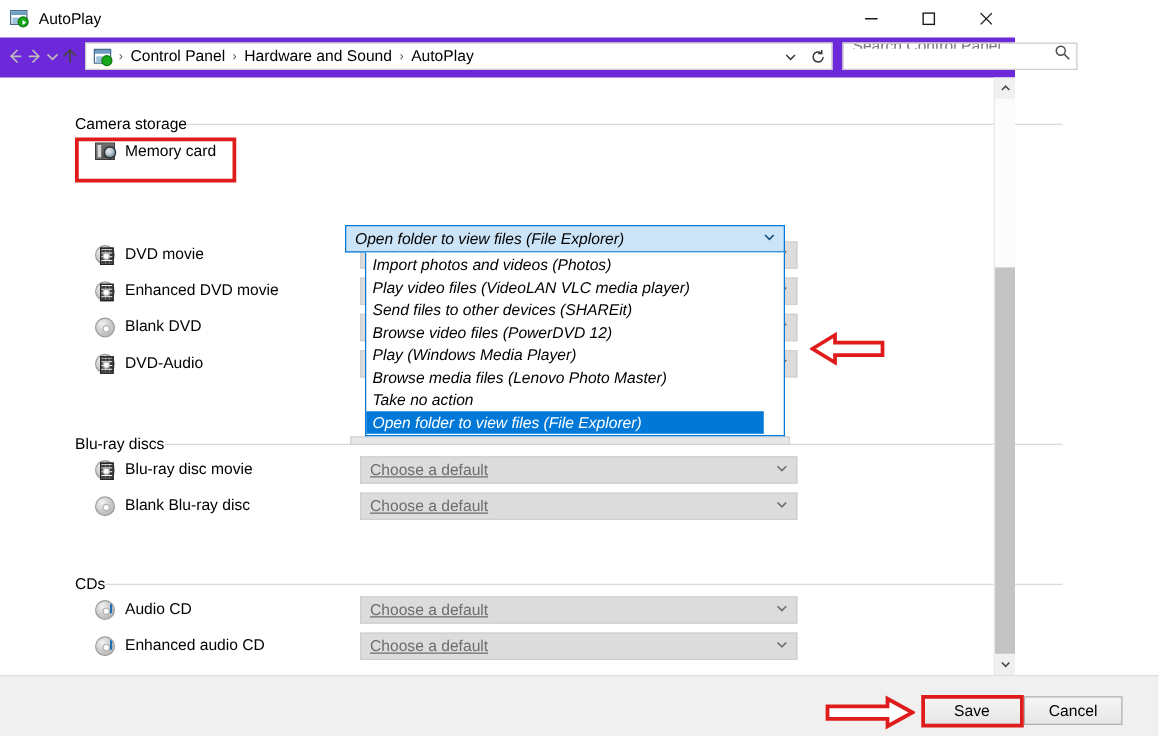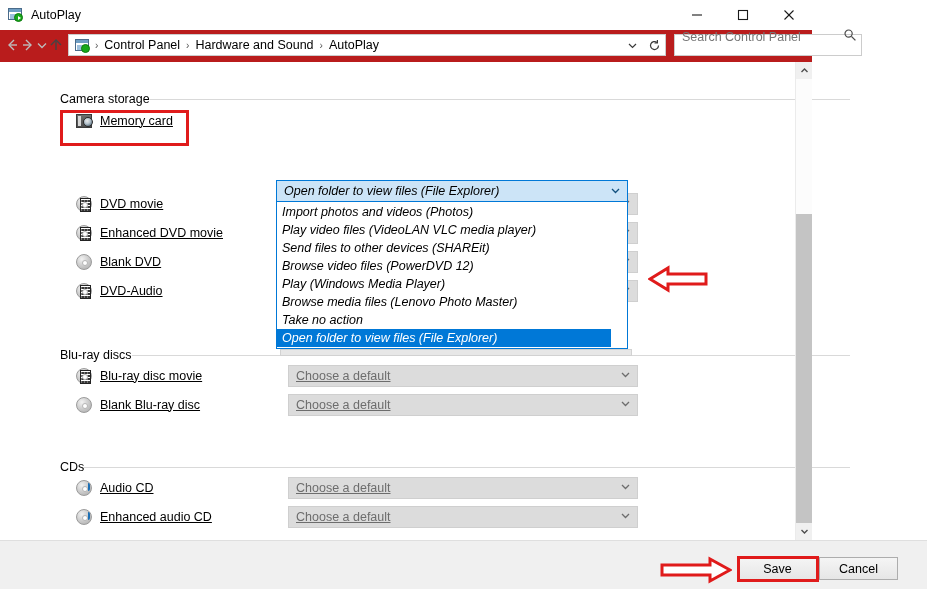--- a/index.html
+++ b/index.html
@@ -2,21 +2,21 @@
 <html><head>
 <meta charset="utf-8">
 <style>
   * { box-sizing: border-box; margin: 0; padding: 0; }
   html, body {
     width: 927px; height: 589px;
     font-family: "Liberation Sans", sans-serif;
     background: #ffffff;
     overflow: hidden;
   }
-  .window { position: relative; width: 812px; height: 589px; background:#b91c1c; }
+  .window { position: relative; width: 812px; height: 589px; background:#6d28d9; }
 
   
   .titlebar {
     height: 30px; display: flex; align-items: center;
     background:#ffffff; position: relative;
   }
   .title-icon { width: 16px; height: 16px; margin-left: 8px; position: relative; flex: none; }
   .title-icon .win {
     position:absolute; left:0; top:1px; width:14px; height:12px;
     background:#ffffff; border:1px solid #4a6b8a;
@@ -61,41 +61,41 @@
   .crumb-icon .badge {
     position:absolute; left:6px; top:7px; width:9px; height:9px; border-radius:50%;
     background:#17a81a; border:1px solid #0e7a10;
   }
   .crumb-item { font-size:12.5px; color:#000; padding: 0 4px; white-space:nowrap; }
   .crumb-sep { color:#555; font-size:10px; padding:0 2px; }
   .crumb-spacer { flex:1; }
   .crumb-ctl { width:22px; height:20px; display:flex; align-items:center; justify-content:center; }
   .searchbox {
     width:199px; height:22px; margin-left:8px; border:1px solid #cccccc; background:#fff;
-    display:flex; align-items:center; padding:0 4px 16px 7px;
+    display:flex; padding:0 4px 16px 7px;
   }
   .searchbox input {
     border:none; outline:none; flex:1; font-size:12.5px; font-family:"Liberation Sans", sans-serif;
     color:#000; background:transparent;
   }
   .searchbox input::placeholder { color:#767676; }
 
   
   .content {
     position:absolute; left:0; top:62px; width:910px; height:478px;
     background:#fff; overflow:hidden;
   }
   .pane { position:relative; padding: 0; }
   .group-head {
     display:flex; align-items:center; gap:0; font-size:12.5px; color:#000;
     margin: 0 0 0 60px; padding-top: 0;
   }
   .group-head .line { flex:1; height:1px; background:#d9d9d9; margin-right:60px; }
   .row { display:flex; align-items:center; height:29px; margin-left:76px; }
-  .row .label { display:flex; align-items:center; gap:8px; width:212px; font-size:12.5px; color:#000;text-decoration:underline; }
+  .row .label { display:flex; align-items:flex-start; gap:8px; width:212px; font-size:12.5px; color:#000; }
   .row .label .txt { white-space:nowrap; }
 
   
   .disc {
     width:16px; height:16px; border-radius:50%; flex:none; position:relative;
     background: radial-gradient(circle at 35% 30%, #f2f2f2 0%, #cfcfcf 45%, #a9a9a9 100%);
     border:1px solid #9b9b9b;
   }
   .disc::after {
     content:""; position:absolute; left:50%; top:50%; width:4px; height:4px; margin:-2px 0 0 -2px;
@@ -146,20 +146,21 @@
     position:absolute; left:276px; top:118px; width:352px; z-index:40;font-style:italic;
   }
   .dd-head {
     height:22px; display:flex; align-items:center; justify-content:space-between;
     padding:0 6px 0 7px; font-size:12.5px;
     background:#cce4f7; border:1px solid #0078d7; color:#000;
   }
   .dd-list {
     border:1px solid #0078d7; border-top:none; background:#fff;
     padding:1px 16px 1px 0;
+    margin-left:16px;
   }
   .dd-item {
     height:18px; display:flex; align-items:center; padding-left:5px;
     font-size:12.5px; color:#000; white-space:nowrap;
   }
   .dd-item.selected { background:#0078d7; color:#ffffff; }
   .dd-shadow {
     position:absolute; left:4px; right:-4px; bottom:-7px; height:7px;
     background:#e7e7e7; border:1px solid #d2d2d2; z-index:-1;
   }

